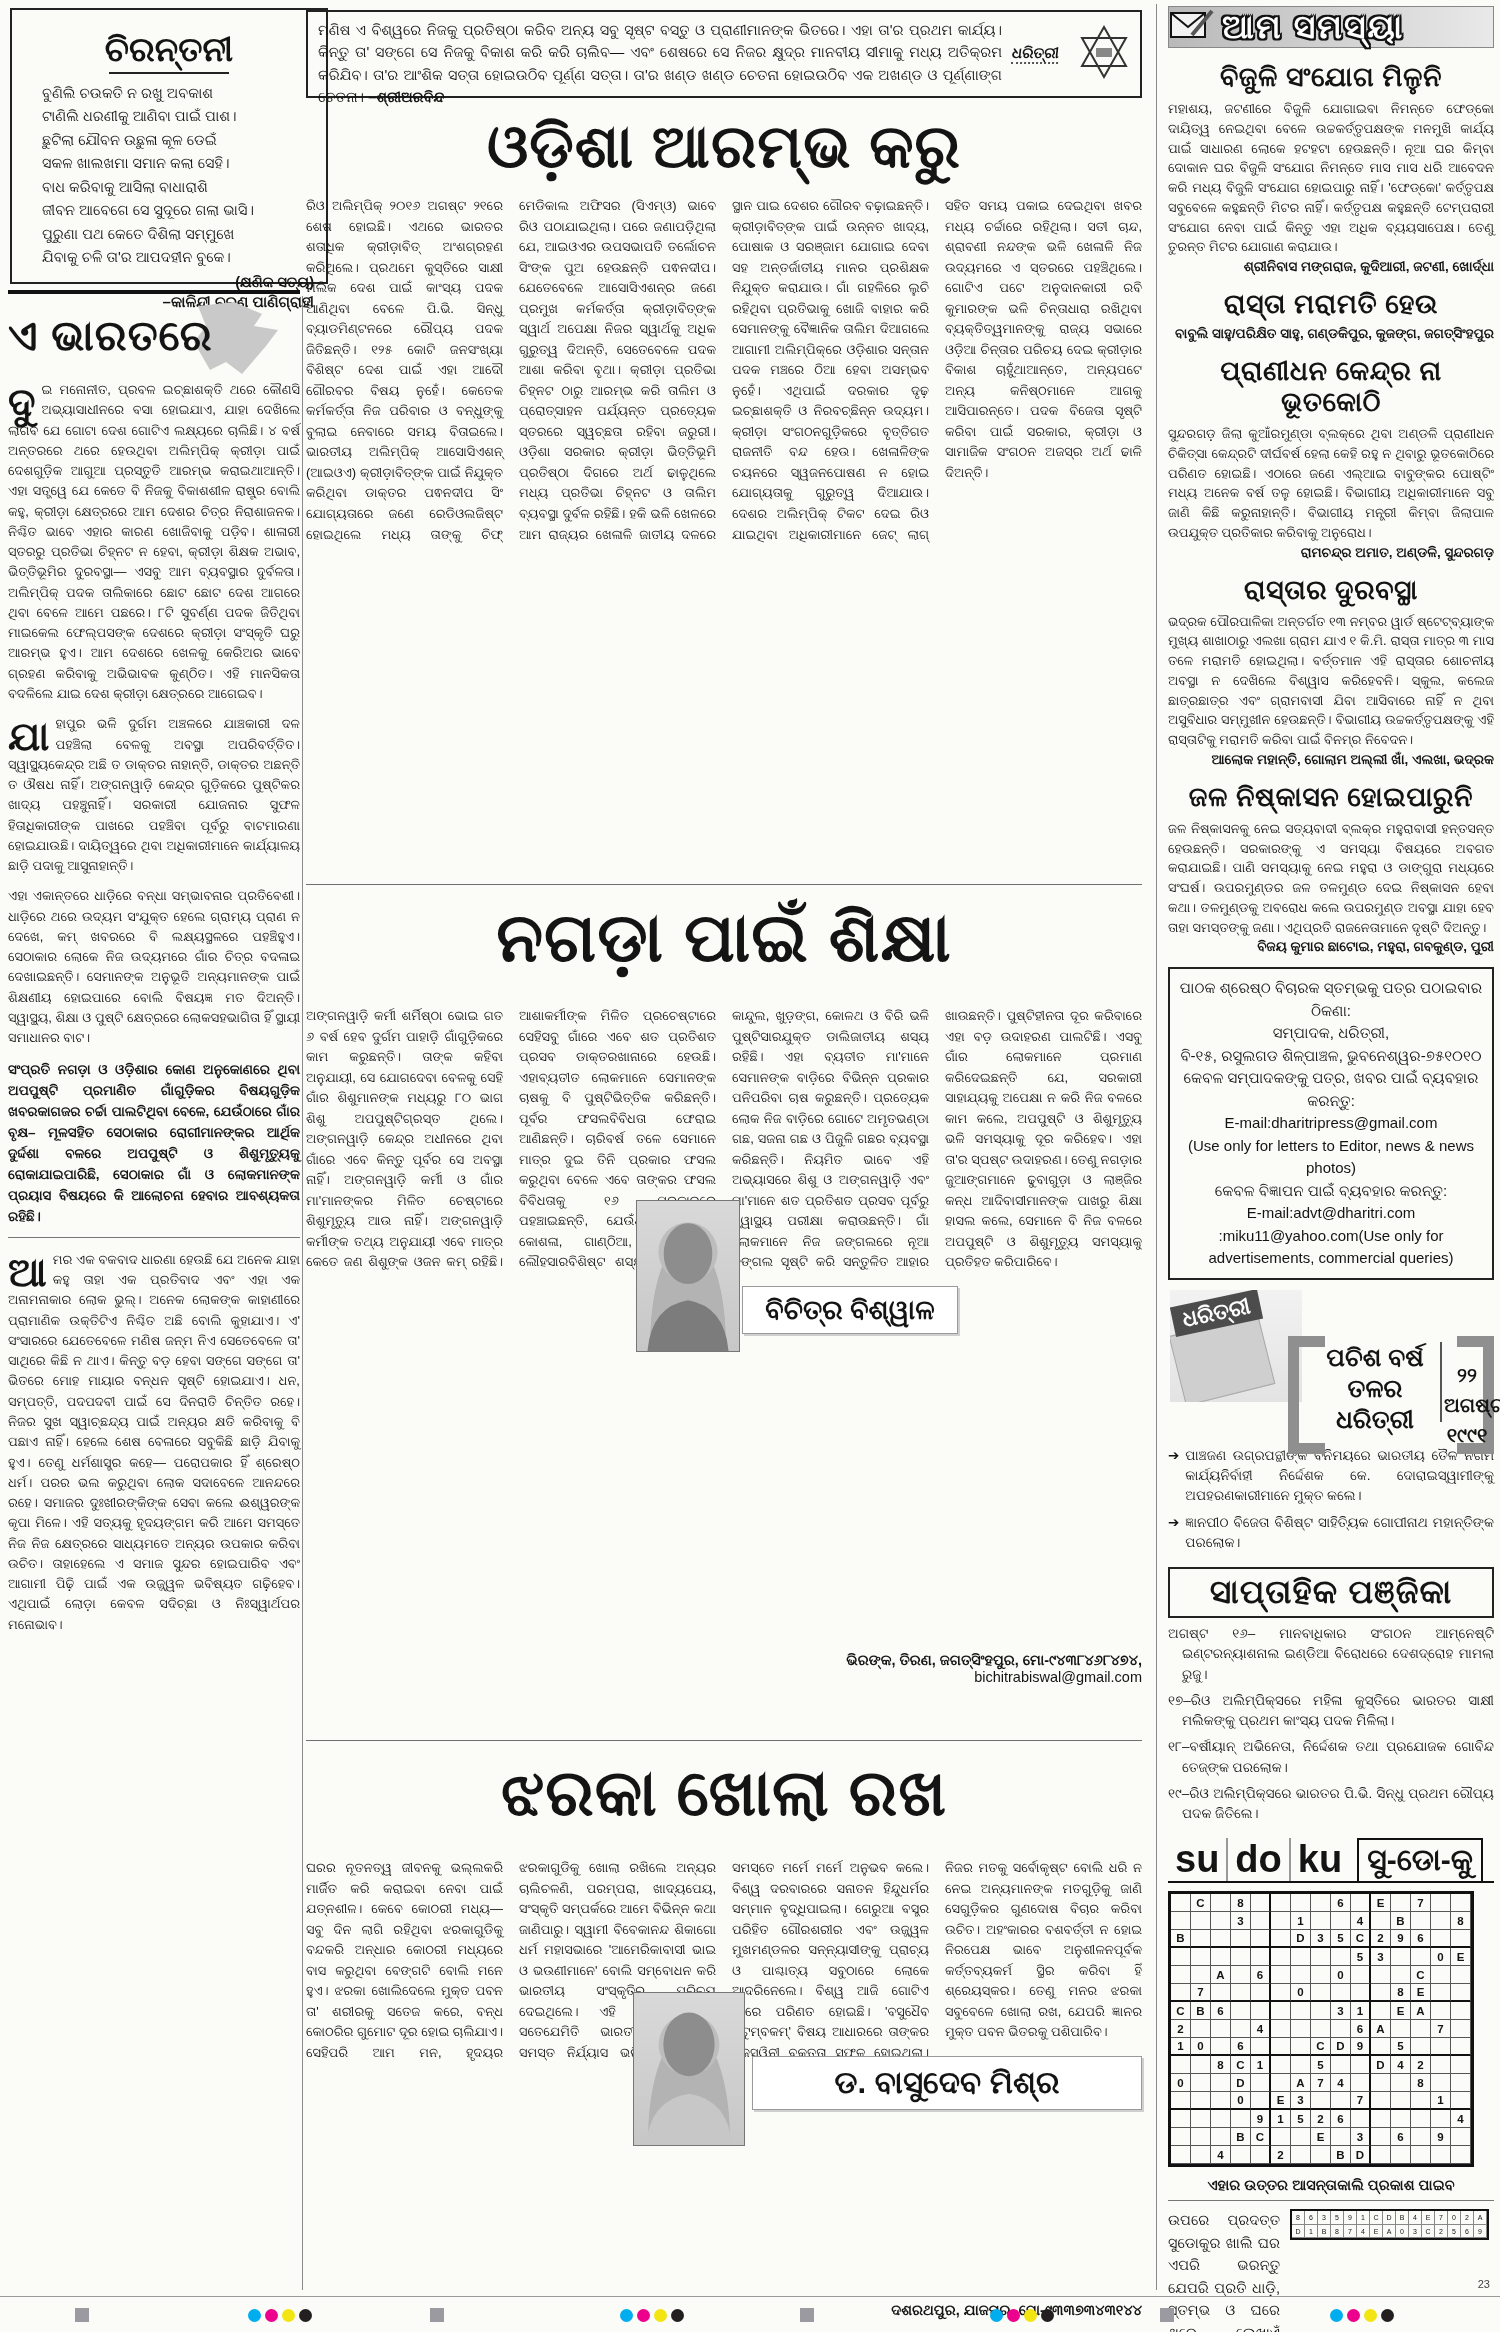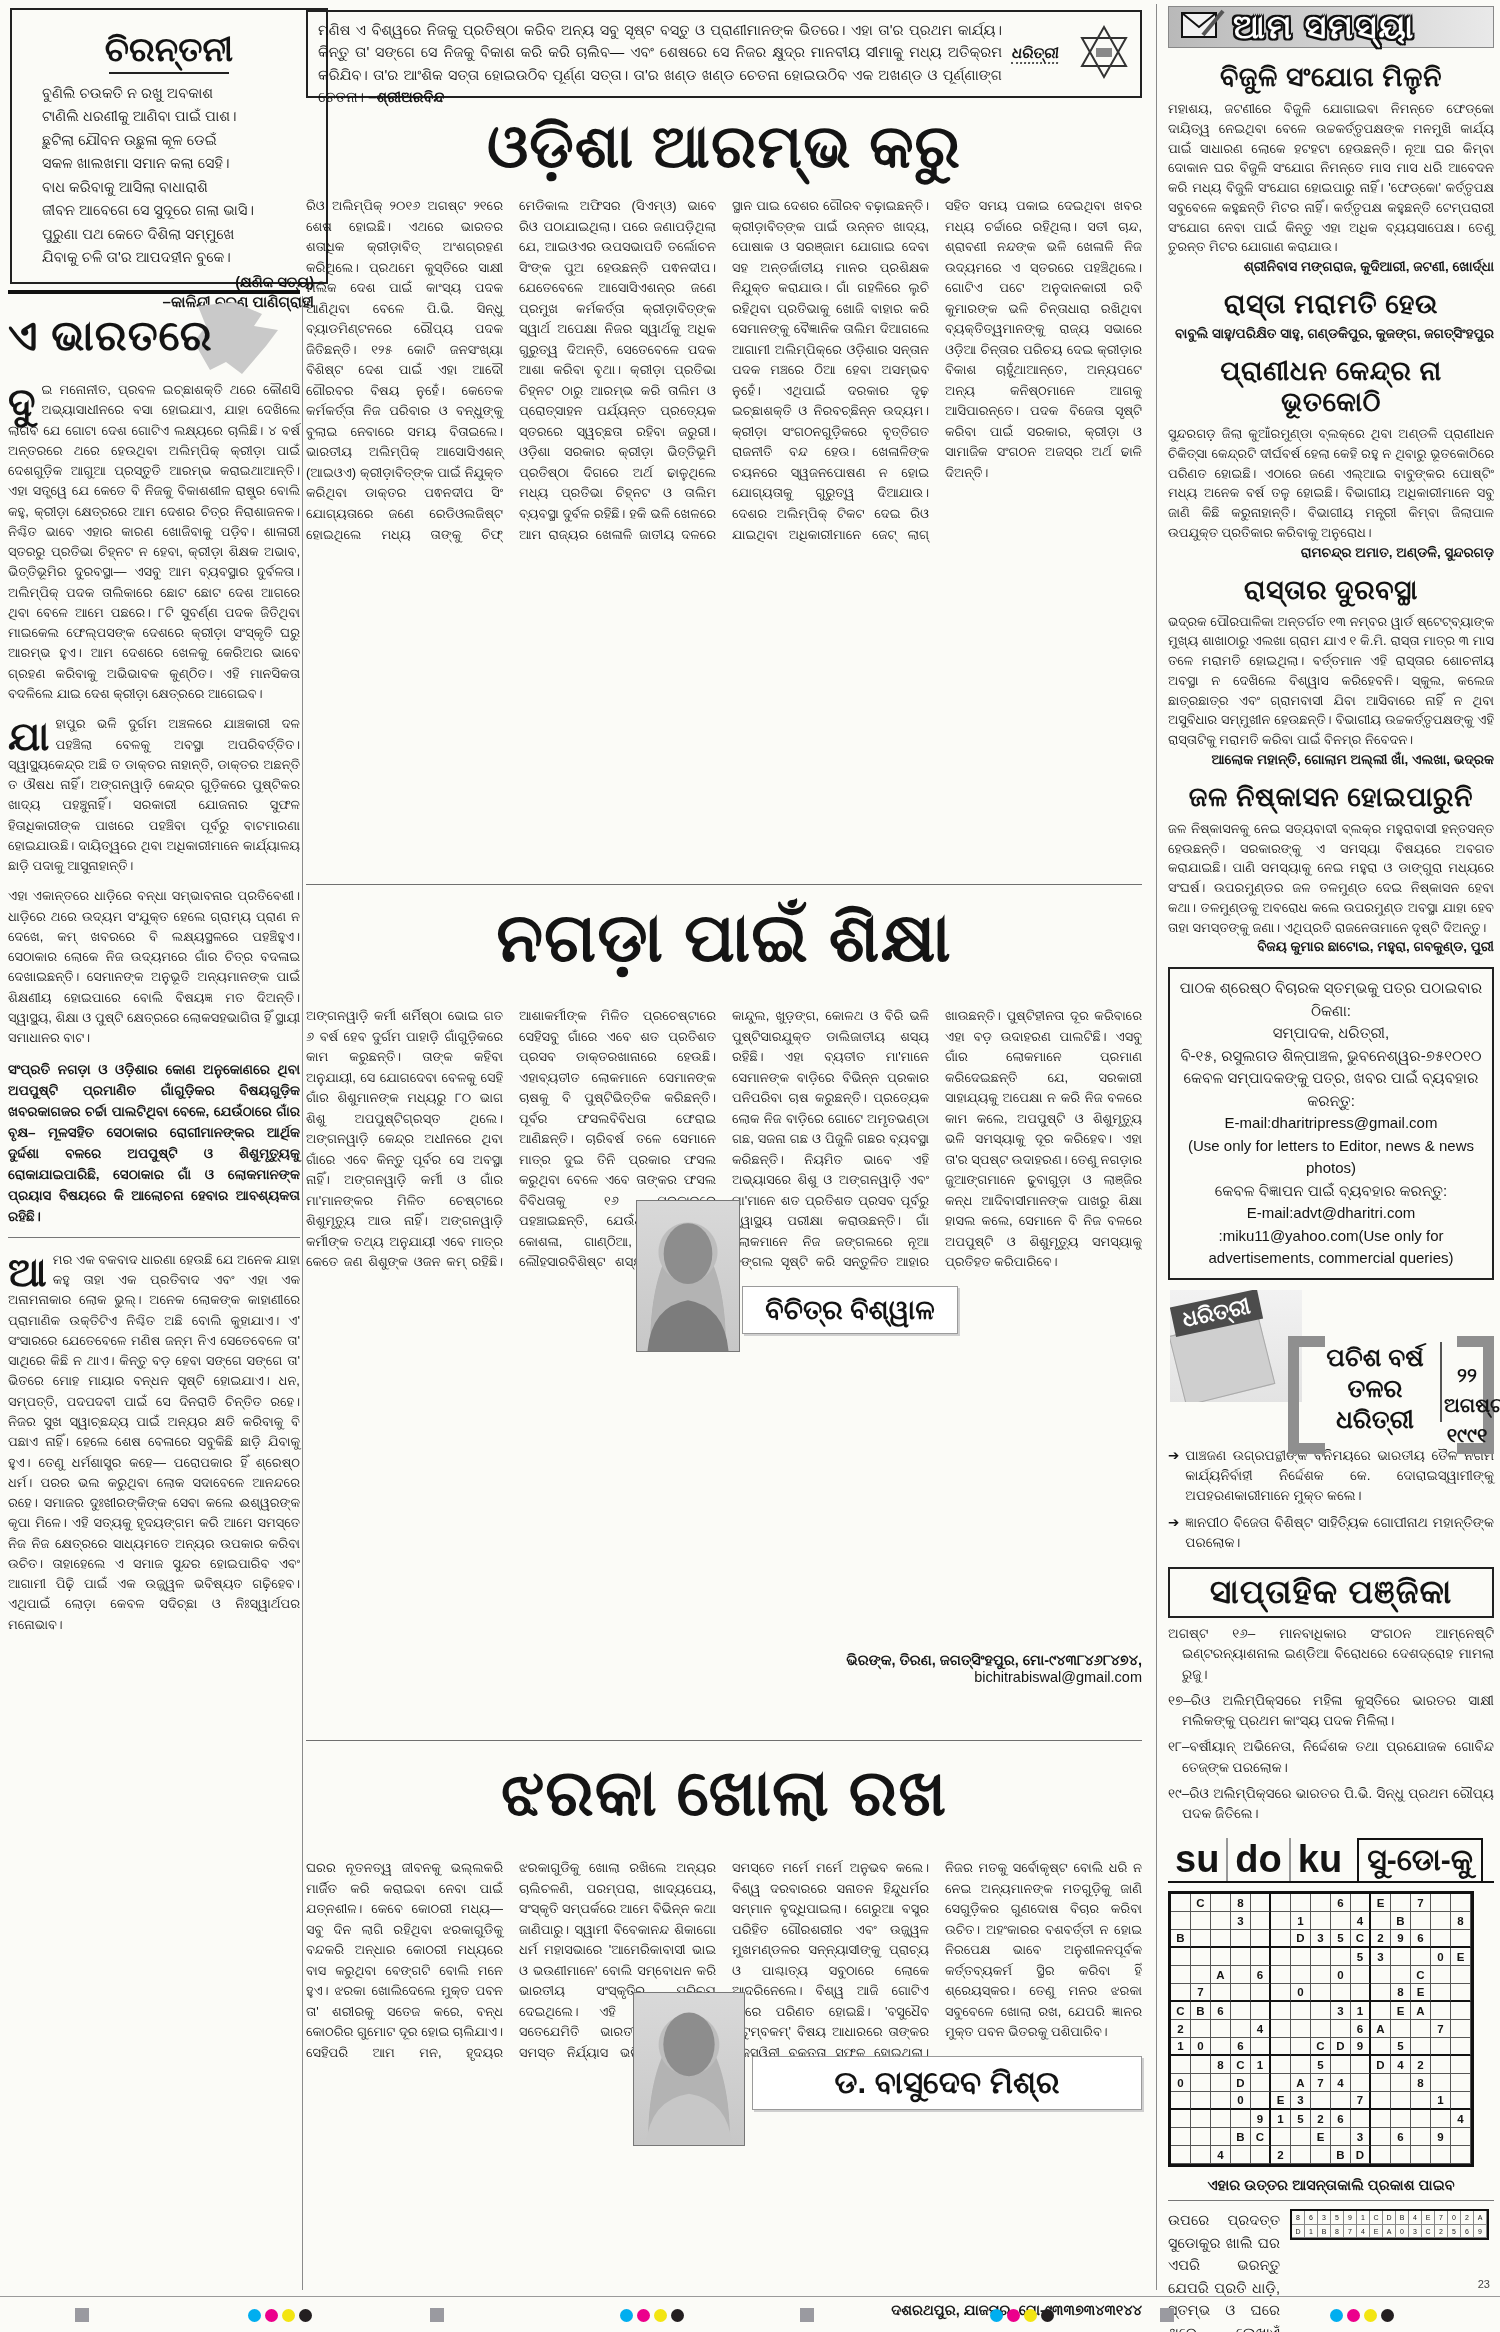--- a/index.html
+++ b/index.html
@@ -58,21 +58,21 @@
   #bharat-head{position:relative;height:74px;margin:6px 0 4px;}
   #bharat-head .txt{position:absolute;left:0;top:10px;font-size:42px;font-weight:700;letter-spacing:1px;z-index:2;}
   #bharat-head svg{position:absolute;right:6px;top:0;z-index:1;}
   .dropcap{float:left;font-size:40px;line-height:.9;font-weight:700;padding:4px 6px 0 0;}
   .rail-p{text-align:justify;font-size:13px;line-height:1.56;margin:0 0 10px;}
   .rail-p.bold{font-weight:700;font-size:13.5px;}
   #rail-rule{height:1px;background:#777;margin:8px 0 12px;}
 
   
   #right-col{left:1168px;top:6px;width:326px;}
-  #rc-header{height:42px;background:linear-gradient(90deg,#b9b9b9,#e9e9e9);display:flex;align-items:center;gap:8px;padding:0 12px;box-sizing:border-box;border:1px solid #888;}
+  #rc-header{height:42px;background:linear-gradient(90deg,#b9b9b9,#e9e9e9);display:flex;align-items:center;gap:8px;padding:0 1px;box-sizing:border-box;border:1px solid #888;}
   #rc-header .ttl{font-size:33px;font-weight:700;color:#fff;letter-spacing:2px;
      text-shadow:-2px -2px 0 #111,2px -2px 0 #111,-2px 2px 0 #111,2px 2px 0 #111,0 2px 0 #111,0 -2px 0 #111,2px 0 0 #111,-2px 0 0 #111;}
   .letter h3{text-align:center;font-size:27px;margin:14px 0 6px;letter-spacing:.5px;}
   .letter p{margin:0;text-align:justify;font-size:13px;line-height:1.52;}
   .letter .sig{text-align:right;font-weight:700;font-size:13.5px;margin-top:2px;}
 
   #address-box{border:2px solid #222;margin-top:12px;padding:8px 6px;text-align:center;font-size:14px;line-height:1.5;}
   #address-box .latin{font-size:15px;}
 
   #years-box{position:relative;height:150px;margin-top:10px;}

